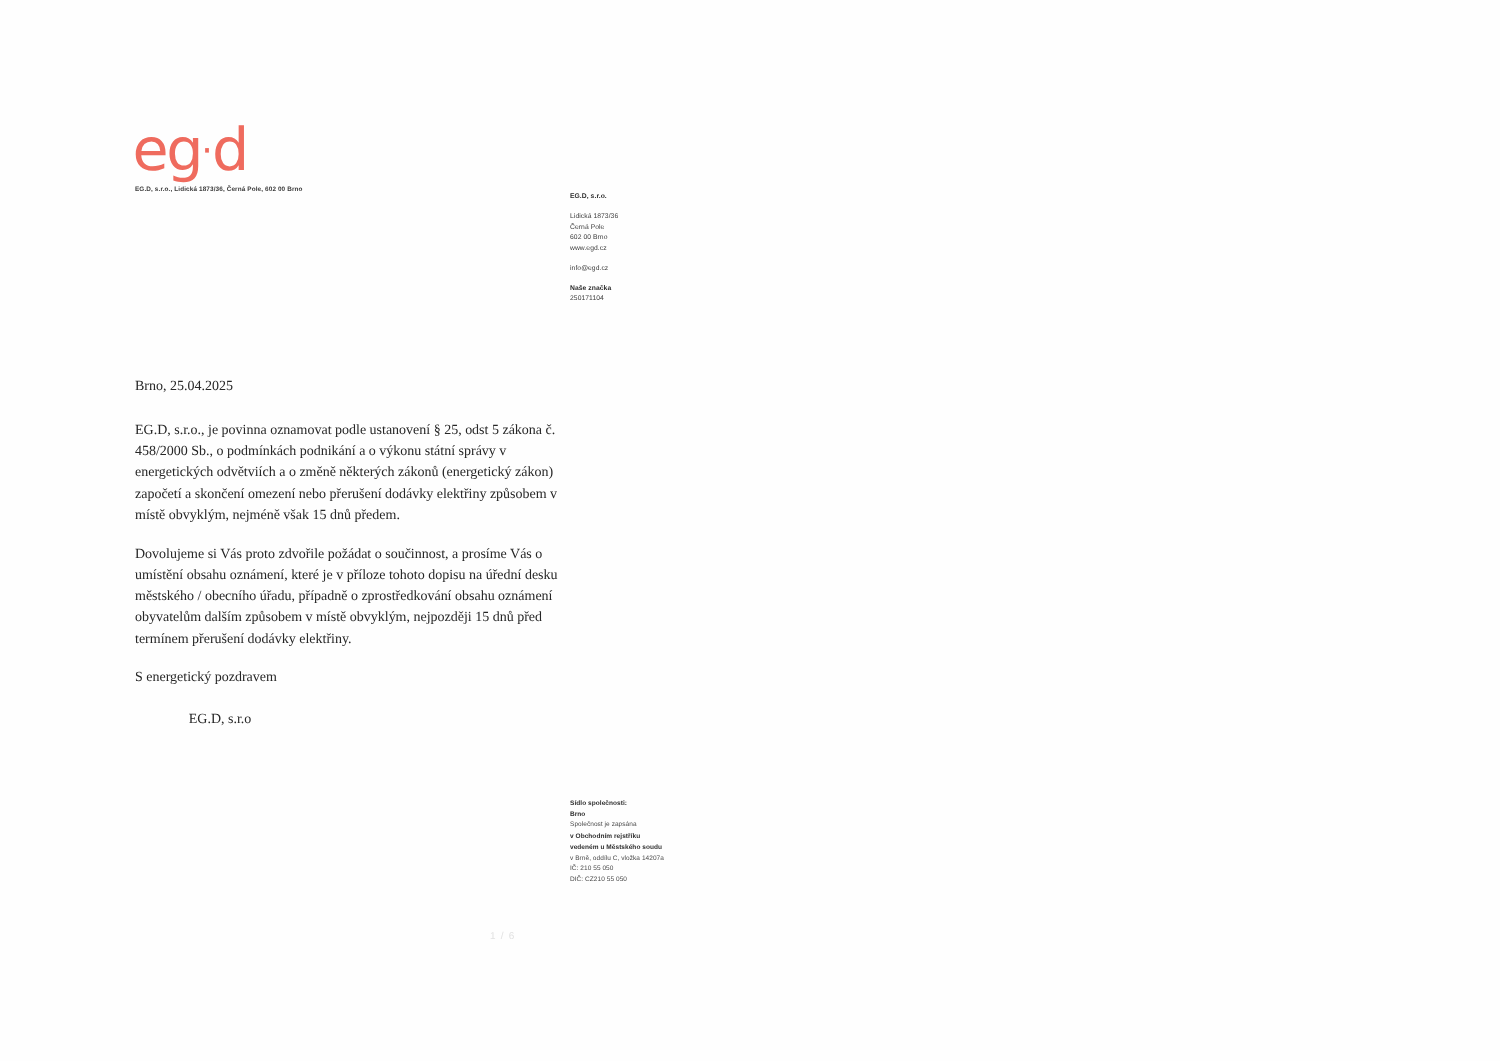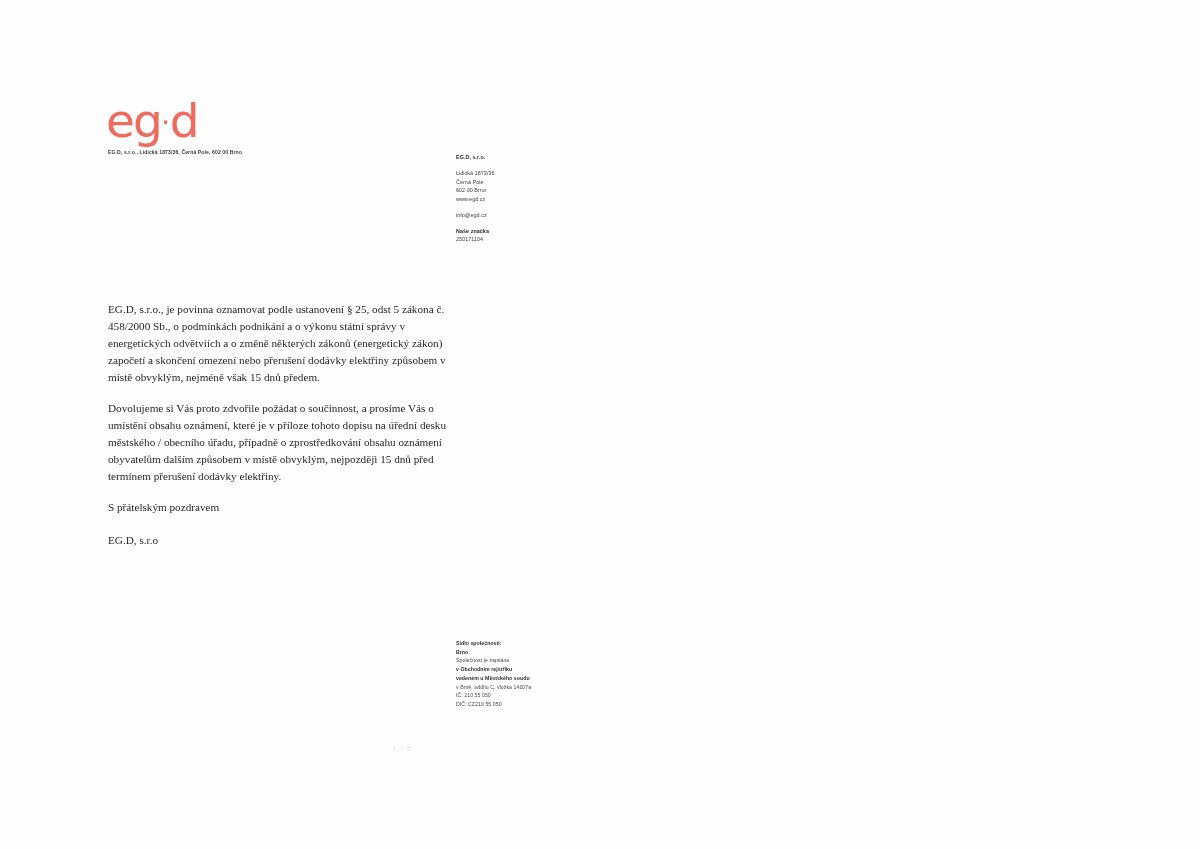--- a/index.html
+++ b/index.html
@@ -84,21 +84,21 @@
     line-height: 1.52;
     color: #262626;
   }
   .letter-body p { margin: 0 0 14px 0; }
   .letter-body .date { margin-bottom: 18px; }
   .letter-body .subject {
     font-weight: bold;
     margin-bottom: 18px;
   }
   .letter-body .sig-greet { margin-bottom: 16px; }
-  .letter-body .sig-name { margin-bottom: 0; }
+  .letter-body .sig-name { margin-bottom: 0; margin-left: 43px; }
 
   .footer-legal {
     position: absolute;
     left: 456px;
     top: 639px;
     font-family: "Liberation Sans", sans-serif;
     font-size: 5.2px;
     line-height: 1.68;
     color: #4a4a4a;
     letter-spacing: 0.01em;
@@ -133,23 +133,24 @@
       <div>602 00 Brno</div>
       <div>www.egd.cz</div>
       <div class="gap"></div>
       <div>info@egd.cz</div>
       <div class="gap"></div>
       <div class="b">Naše značka</div>
       <div>250171104</div>
     </div>
 
     <div class="letter-body">
+      <p class="date">Brno, 25.04.2025</p>
       <p>EG.D, s.r.o., je povinna oznamovat podle ustanovení § 25, odst  5 zákona č. 458/2000 Sb., o podmínkách podnikání a o výkonu státní správy v energetických odvětviích a o změně některých zákonů (energetický zákon) započetí a skončení omezení nebo přerušení dodávky elektřiny způsobem v místě obvyklým, nejméně však 15 dnů předem.</p>
       <p>Dovolujeme si Vás proto zdvořile požádat o součinnost, a prosíme Vás o umístění obsahu oznámení, které je v příloze tohoto dopisu na úřední desku městského / obecního úřadu, případně o zprostředkování obsahu oznámení obyvatelům dalším způsobem v místě obvyklým, nejpozději 15 dnů před termínem přerušení dodávky elektřiny.</p>
-      <p class="sig-greet">S přátelským pozdravem</p>
+      <p class="sig-greet">S energetický pozdravem</p>
       <p class="sig-name">EG.D, s.r.o</p>
     </div>
 
     <div class="footer-legal">
       <div class="b">Sídlo společnosti:</div>
       <div class="b">Brno</div>
       <div>Společnost je zapsána</div>
       <div class="b">v Obchodním rejstříku</div>
       <div class="b">vedeném u Městského soudu</div>
       <div>v Brně, oddílu C, vložka 14207a</div>

